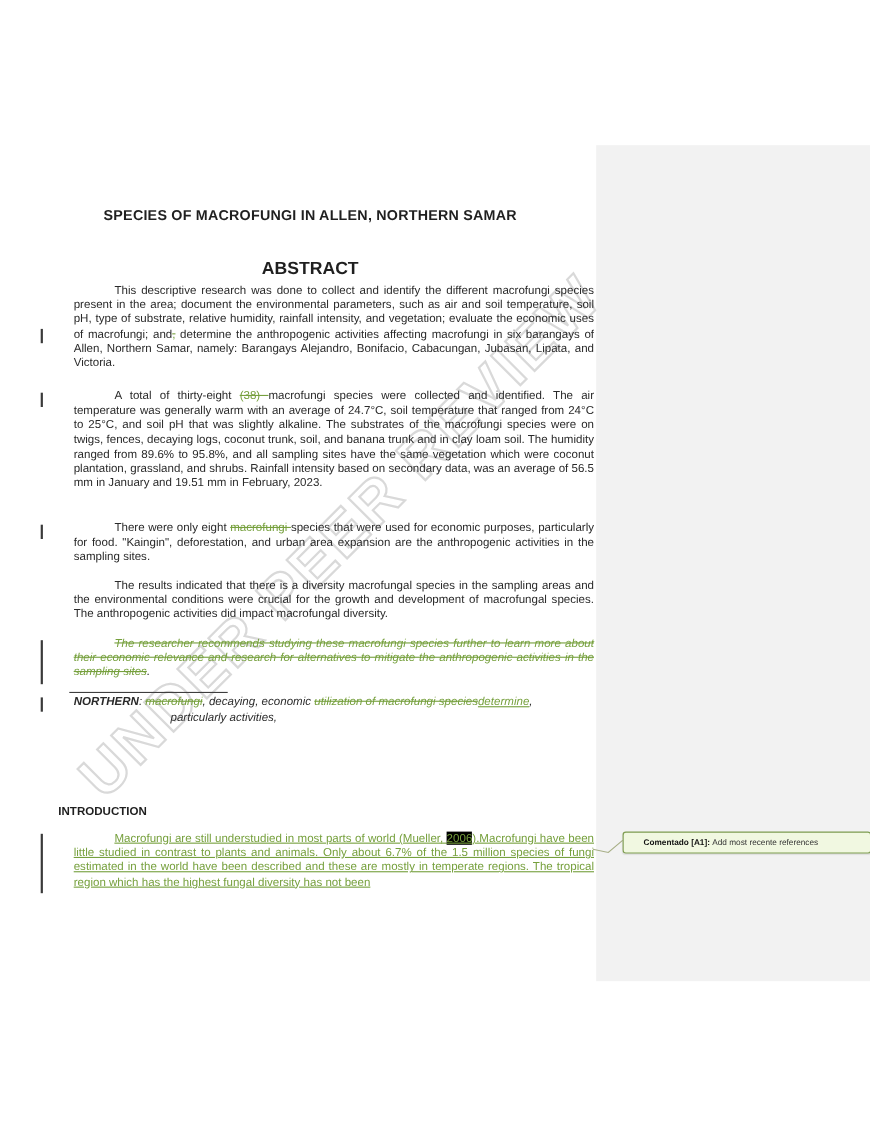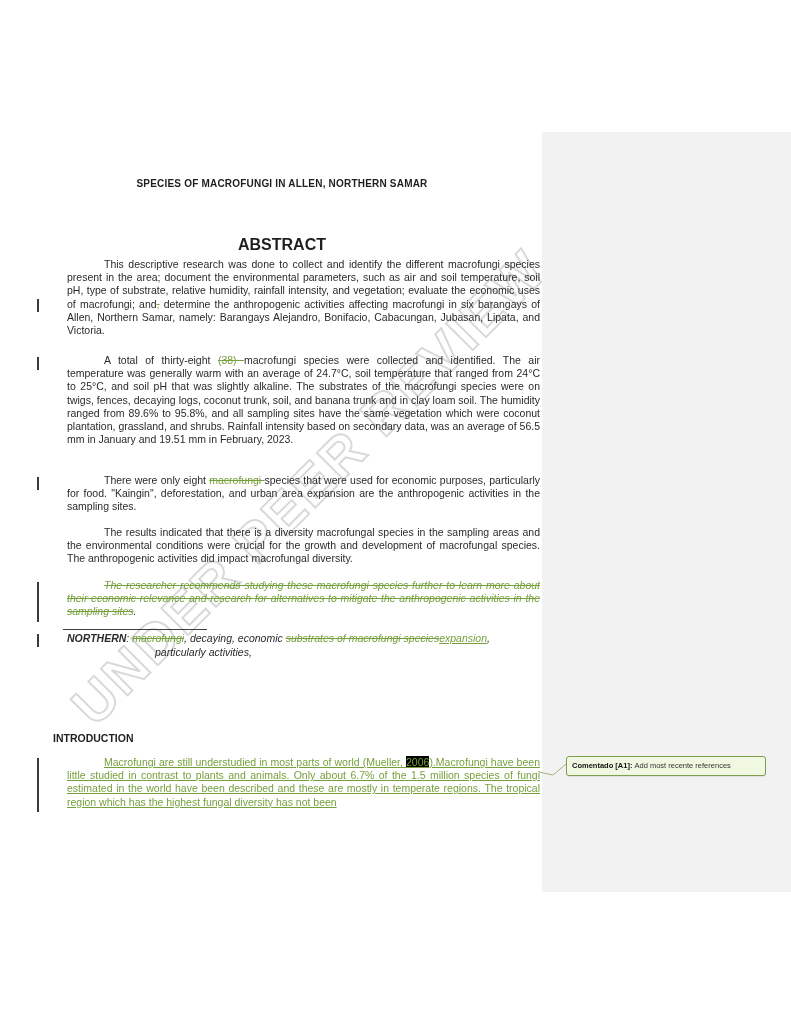--- a/index.html
+++ b/index.html
@@ -20,21 +20,21 @@
     z-index:0; pointer-events:none;
   }
   @supports not (-webkit-text-stroke: 1px black) {
     .watermark { color:#e2e2e2; }
   }
   .doc-layer { position:absolute; left:0; top:0; width:791px; height:1024px; z-index:1; }
   .heading-center {
     position:absolute; left:67px; width:430px; text-align:center;
     font-weight:bold; color:#1f1f1f;
   }
-  .doc-title { top:178px; font-size:10px; letter-spacing:0.2px; }
+  .doc-title { top:188px; font-size:13px; letter-spacing:0.2px; }
   .abstract-heading { top:236px; font-size:16px; }
   .body-par {
     position:absolute; left:67px; width:473px;
     font-size:10.5px; line-height:13.2px; color:#2a2a2a; text-align:justify;
   }
   .first-indent { text-indent:37px; }
   .seg-normal { }
   .seg-bold { font-weight:bold; }
   .seg-del { color:#76a03d; text-decoration:line-through; }
   .seg-ins { color:#76a03d; text-decoration:underline; }
@@ -55,21 +55,21 @@
   .change-bar { position:absolute; left:37px; width:2px; background:#3a3a3a; }
   .cb1 { top:299px; height:13px; }
   .cb2 { top:357px; height:13px; }
   .cb3 { top:477px; height:13px; }
   .cb4 { top:582px; height:40px; }
   .cb5 { top:634px; height:13px; }
   .cb6 { top:758px; height:54px; }
   .comment-box {
     position:absolute; left:566px; top:756px; width:188px; height:18px;
     background:#f1f8e1; border:1px solid #7e9d50; border-radius:3px;
-    font-size:7.5px; line-height:18px; color:#333; padding:0 5px;
+    font-size:7.5px; line-height:18px; color:#333; padding:0 18px;
     white-space:nowrap; overflow:hidden; z-index:2;
     box-shadow:0 1px 1px rgba(0,0,0,0.08);
   }
   .comment-label { font-weight:bold; color:#111; }
   .connector-svg { position:absolute; left:0; top:0; z-index:1; pointer-events:none; }
 </style>
 </head>
 <body>
 
 <div class="page">
@@ -94,21 +94,21 @@
 
     <div class="body-par first-indent" style="top:526px;"><span class="seg-normal">The results indicated that there is a diversity macrofungal species in the sampling areas and the environmental conditions were crucial for the growth and development of macrofungal species. The anthropogenic activities did impact macrofungal diversity.</span></div>
 
     <div class="body-par first-indent" style="top:474px;"><span class="seg-normal">There were only eight </span><span class="seg-del">macrofungi </span><span class="seg-normal">species that were used for economic purposes, particularly for food. "Kaingin", deforestation, and urban area expansion are the anthropogenic activities in the sampling sites.</span></div>
 
     <div class="body-par first-indent" style="top:579px;font-style:italic;"><span class="seg-del">The researcher recommends studying these macrofungi species further to learn more about their economic relevance and research for alternatives to mitigate the anthropogenic activities in the sampling sites</span><span class="seg-normal">.</span></div>
 
     <div class="kw-rule"></div>
 
     <div class="keywords-block">
-      <div><span class="seg-bold">NORTHERN</span><span class="seg-normal">: </span><span class="seg-del">macrofungi</span><span class="seg-normal">, decaying, economic </span><span class="seg-del">substrates of macrofungi species</span><span class="seg-ins">expansion</span><span class="seg-normal">,</span></div>
+      <div><span class="seg-bold">NORTHERN</span><span class="seg-normal">: </span><span class="seg-del">macrofungi</span><span class="seg-normal">, decaying, economic </span><span class="seg-del">utilization of macrofungi species</span><span class="seg-ins">determine</span><span class="seg-normal">,</span></div>
       <div class="keywords-line2">particularly activities,</div>
     </div>
 
     <div class="intro-heading">INTRODUCTION</div>
 
     <div class="body-par first-indent" style="top:756px;"><span class="seg-ins">Macrofungi are still understudied in most parts of world (Mueller, </span><span class="seg-ins-hl">2006</span><span class="seg-ins">).Macrofungi have been little studied in contrast to plants and animals. Only about 6.7% of the 1.5 million species of fungi estimated in the world have been described and these are mostly in temperate regions. The tropical region which has the highest fungal diversity has not been</span></div>
 
     <div class="change-bar cb1"></div>
     <div class="change-bar cb2"></div>
     <div class="change-bar cb3"></div>

